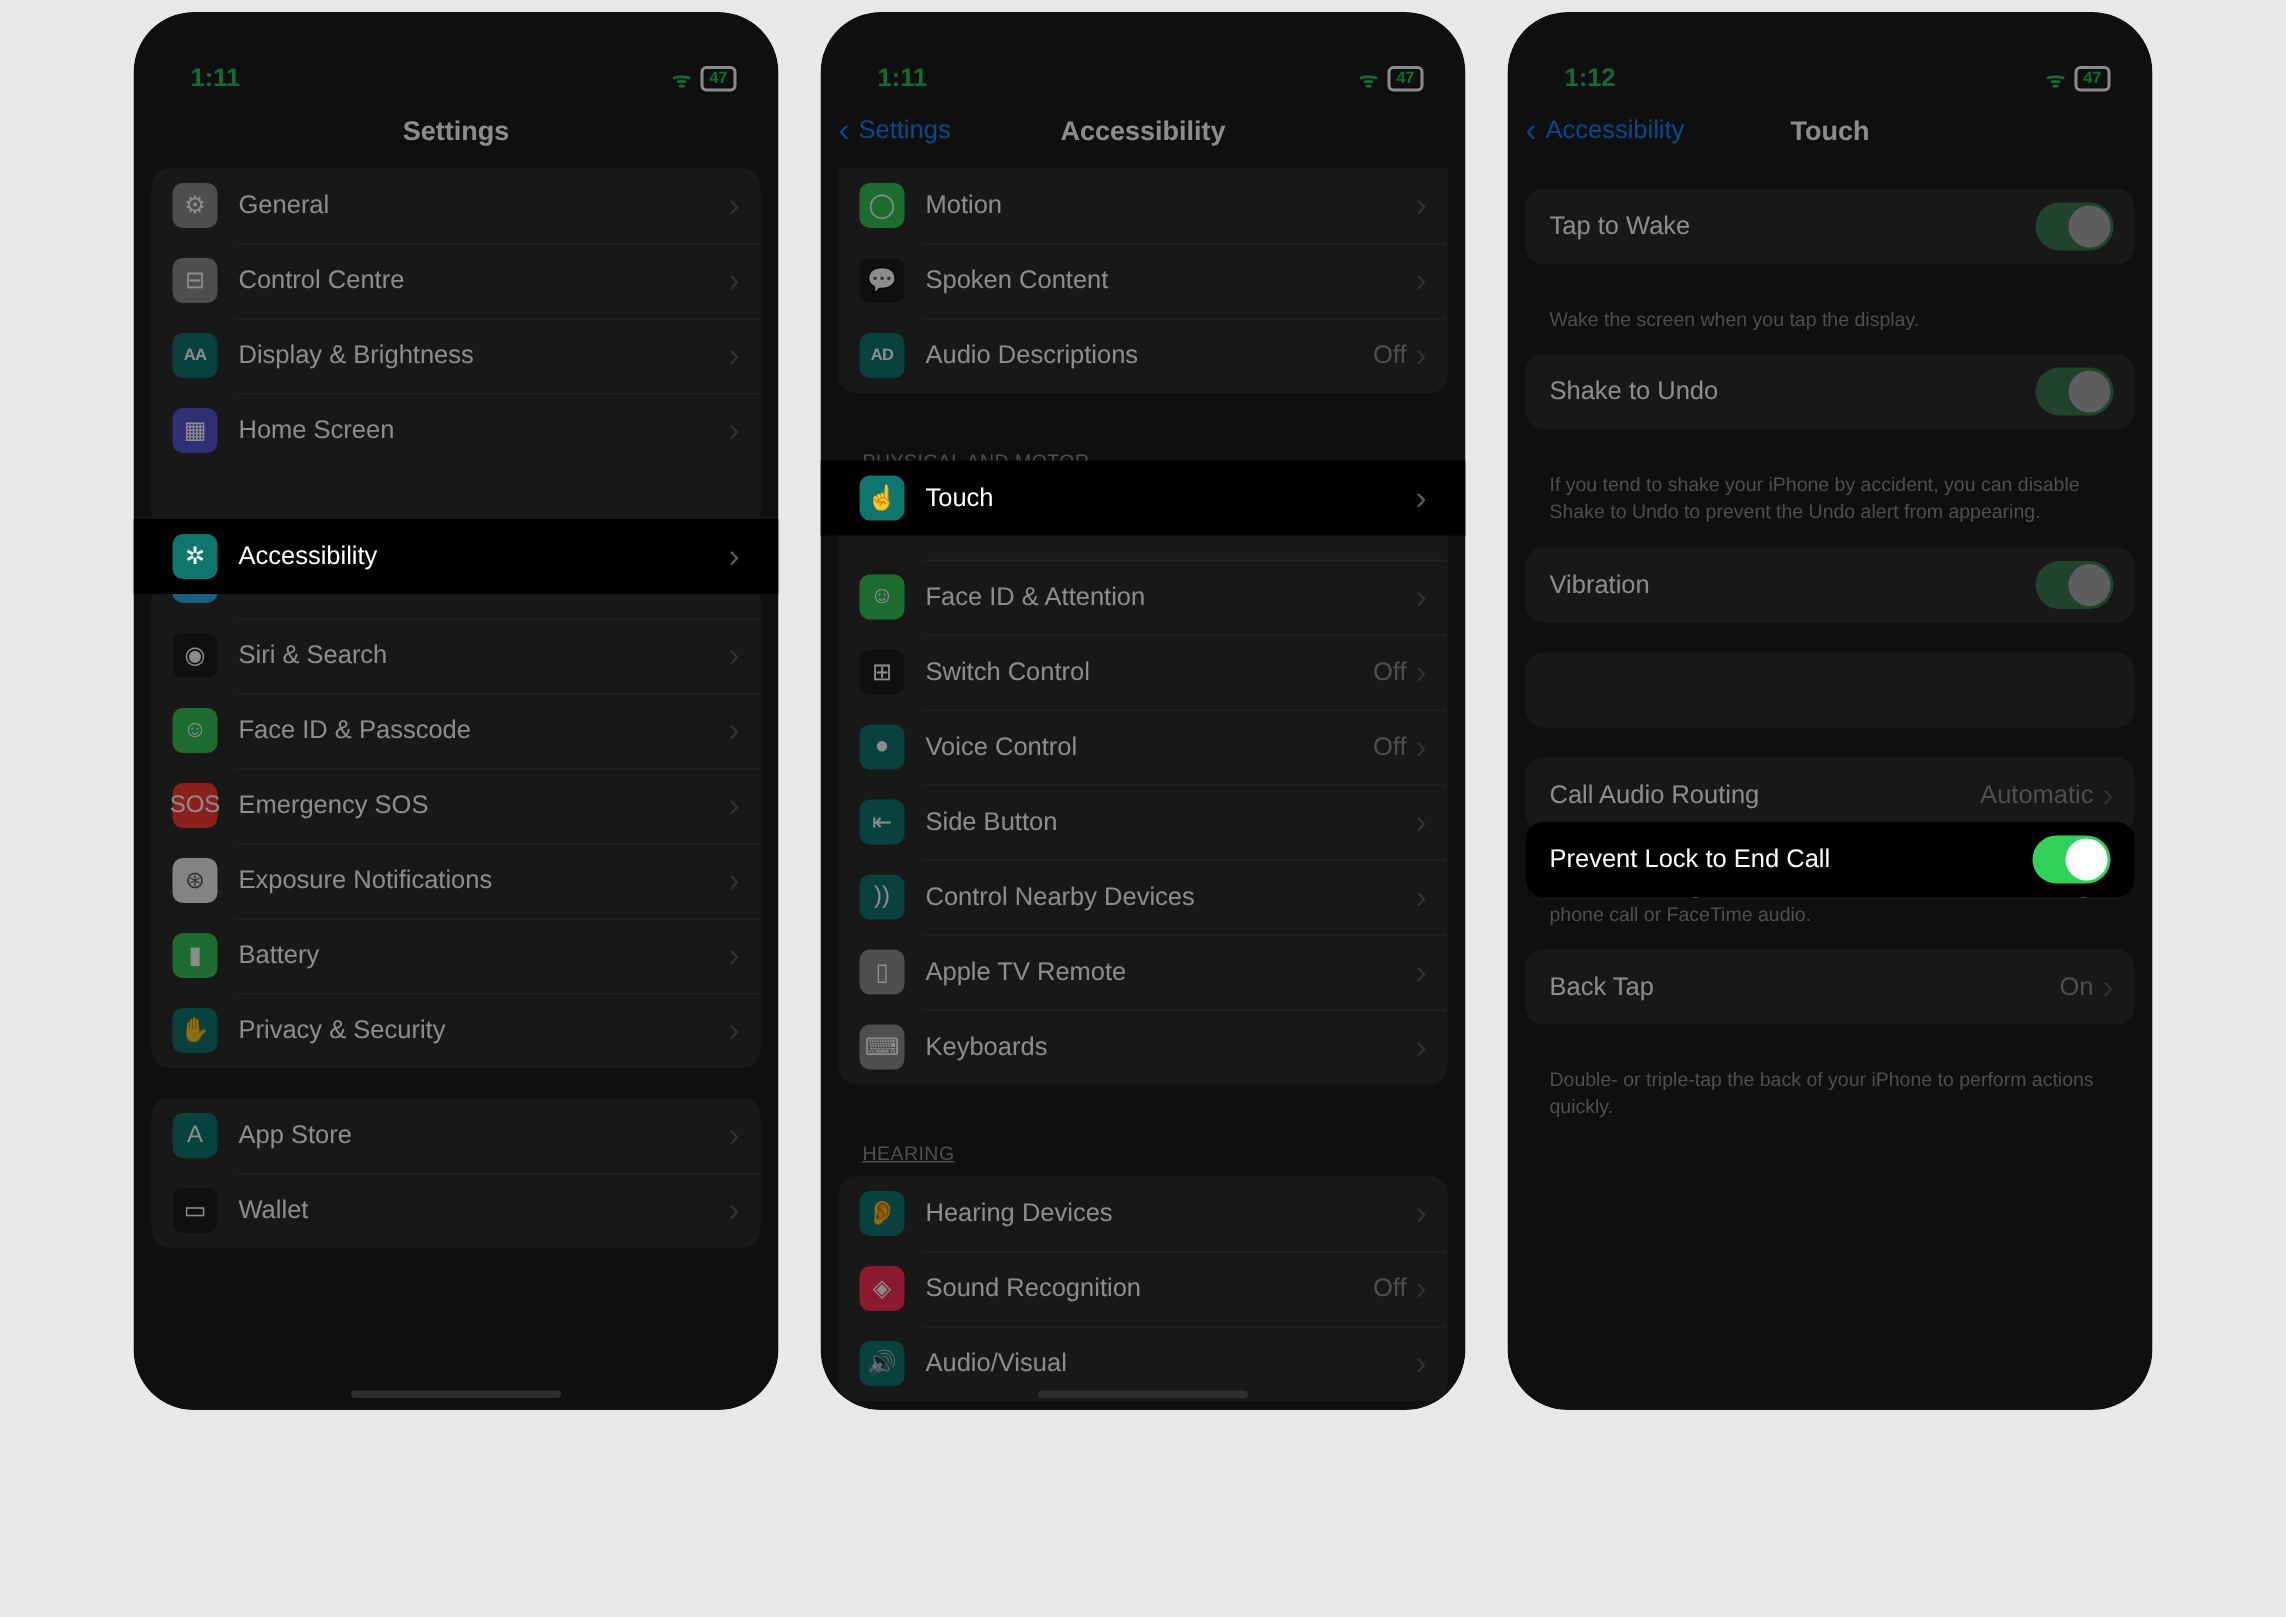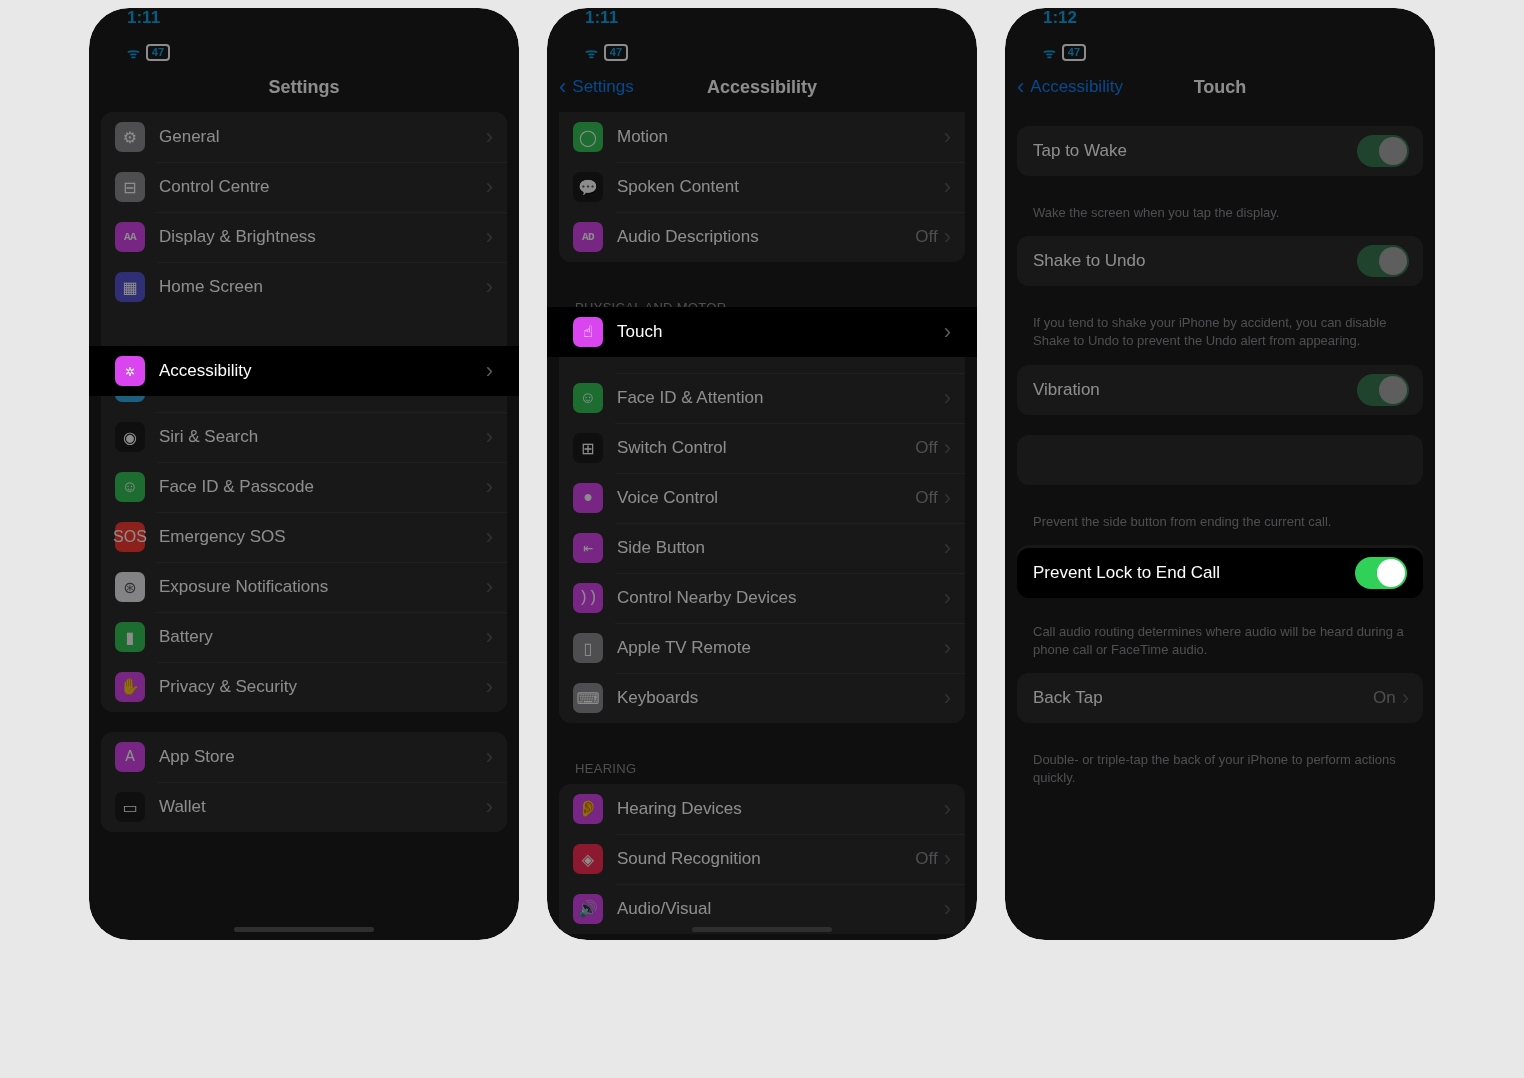--- a/index.html
+++ b/index.html
@@ -19,26 +19,25 @@
     border-radius: 40px;
     overflow: hidden;
     position: relative;
     flex-shrink: 0;
   }
   .dimmed { filter: brightness(0.55); }
   .status-bar {
     height: 54px;
     display: flex;
     justify-content: space-between;
-    align-items: flex-start;
+    align-items: flex-end;
     padding: 0 28px 0 38px;
-    color: #0ea5e9;
+    color: #22c55e;
     font-size: 17px;
     font-weight: 600;
-    flex-direction: column;
   }
   .status-right { display: flex; align-items: center; gap: 6px; font-size: 14px; }
   .battery-chip {
     border: 2px solid #ffffff;
     border-radius: 4px;
     padding: 1px 4px;
     font-size: 11px;
     font-weight: 700;
     line-height: 1;
   }
@@ -66,20 +65,21 @@
   .nav-back .chev { font-size: 22px; font-weight: 300; margin-right: 4px;}
   .nav-title { }
   .scroll-area { padding: 0 12px; overflow: hidden; }
   .section-header {
     color: #8e8e93;
     font-size: 13px;
     font-weight: 500;
     letter-spacing: 0.3px;
     padding: 18px 16px 8px;
     text-transform: uppercase;
+    text-decoration: underline;
   }
   .section-footer {
     color: #8e8e93;
     font-size: 13px;
     line-height: 1.4;
     padding: 8px 16px 14px;
   }
   .group {
     background: #2c2c2e;
     border-radius: 12px;
@@ -148,21 +148,21 @@
     bottom: 8px;
     left: 50%;
     transform: translateX(-50%);
     width: 140px;
     height: 5px;
     border-radius: 3px;
     background: #555;
   }
   
   .ic-grey { background:#8e8e93; }
-  .ic-blue { background:#d946ef;font-family:Liberation Mono, monospace; }
+  .ic-blue { background:#0f766e; }
   .ic-indigo { background:#5856d6; }
   .ic-teal { background:#32ade6; }
   .ic-green { background:#34c759; }
   .ic-red { background:#ff3b30; }
   .ic-white { background:#efeff4; color:#5a5a5e;}
   .ic-dark { background:#1c1c1e;}
   .ic-pink { background:#ff2d55;}
   .ic-aa { font-size:11px; font-weight:700; letter-spacing:-0.5px;}
   .sos { font-size:16px; font-weight:400;}
 
@@ -461,21 +461,20 @@
             </div>
         </div>
       </div>
 
       <div class="group single">
         <div class="row noicon" style="visibility:hidden">
           <span class="row-label">Prevent Lock to End Call</span>
           <div class="toggle on"></div>
         </div>
       </div>
-      <div class="section-footer">Prevent the side button from ending the current call.</div>
 
       <div class="group single">
         <div class="row noicon">
           <span class="row-label">Call Audio Routing</span>
           <span class="row-value">Automatic</span>
           <span class="chev-right">›</span>
         </div>
       </div>
       <div class="section-footer">Call audio routing determines where audio will be heard during a phone call or FaceTime audio.</div>
 

